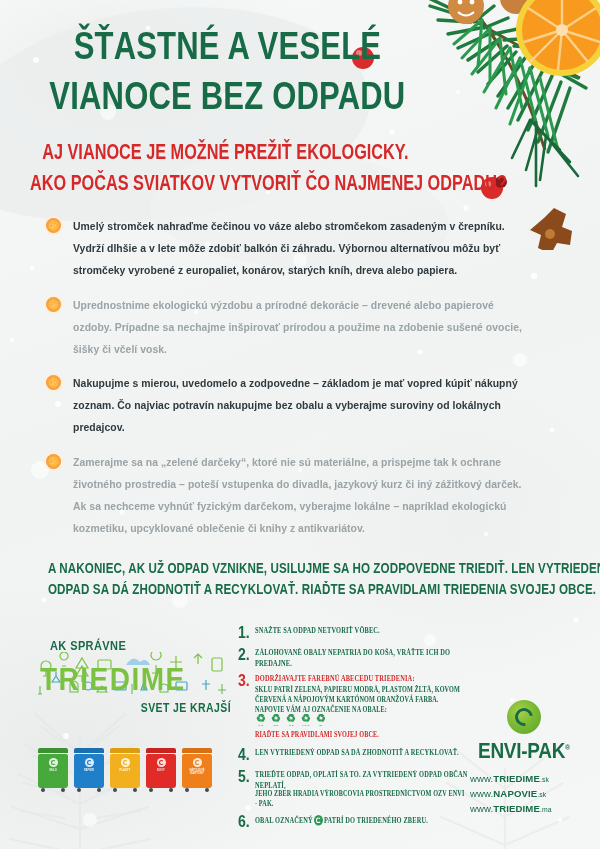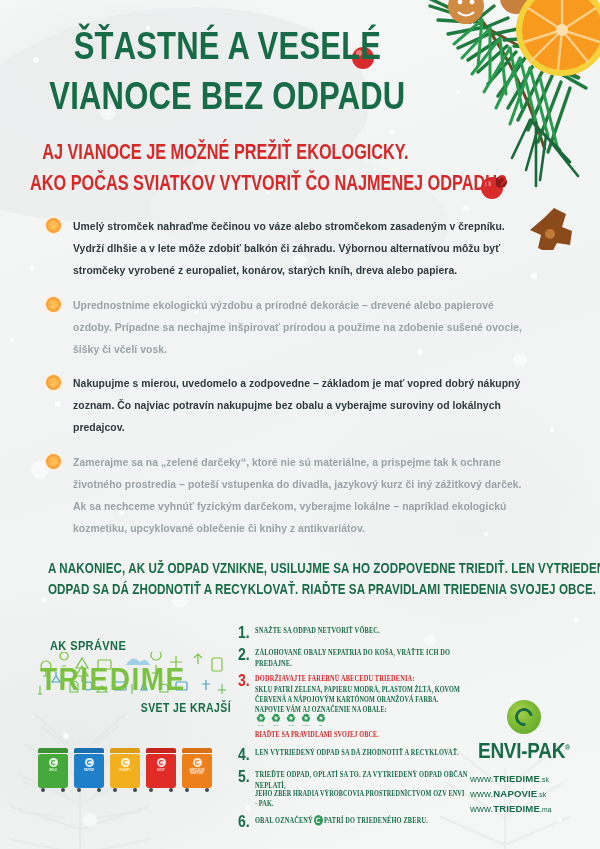--- a/index.html
+++ b/index.html
@@ -420,21 +420,21 @@
       <div class="tip strong">
         <span class="tip-icon"></span>
         <div class="tip-text">Umelý stromček nahraďme čečinou vo váze alebo stromčekom zasadeným v črepníku. Vydrží dlhšie a v lete môže zdobiť balkón či záhradu. Výbornou alternatívou môžu byť stromčeky vyrobené z europaliet, konárov, starých kníh, dreva alebo papiera.</div>
       </div>
       <div class="tip muted">
         <span class="tip-icon"></span>
         <div class="tip-text">Uprednostnime ekologickú výzdobu a prírodné dekorácie – drevené alebo papierové ozdoby. Prípadne sa nechajme inšpirovať prírodou a použime na zdobenie sušené ovocie, šišky či včelí vosk.</div>
       </div>
       <div class="tip strong">
         <span class="tip-icon"></span>
-        <div class="tip-text">Nakupujme s mierou, uvedomelo a zodpovedne – základom je mať vopred dobrý nákupný zoznam. Čo najviac potravín nakupujme bez obalu a vyberajme suroviny od lokálnych predajcov.</div>
+        <div class="tip-text">Nakupujme s mierou, uvedomelo a zodpovedne – základom je mať vopred kúpiť nákupný zoznam. Čo najviac potravín nakupujme bez obalu a vyberajme suroviny od lokálnych predajcov.</div>
       </div>
       <div class="tip muted">
         <span class="tip-icon"></span>
         <div class="tip-text">Zamerajme sa na „zelené darčeky“, ktoré nie sú materiálne, a prispejme tak k ochrane životného prostredia – poteší vstupenka do divadla, jazykový kurz či iný zážitkový darček. Ak sa nechceme vyhnúť fyzickým darčekom, vyberajme lokálne – napríklad ekologickú kozmetiku, upcyklované oblečenie či knihy z antikvariátov.</div>
       </div>
     </div>
 
   <div class="closing">
     <div class="closing-line">A NAKONIEC, AK UŽ ODPAD VZNIKNE, USILUJME SA HO ZODPOVEDNE TRIEDIŤ. LEN VYTRIEDENÝ</div>
     <div class="closing-line">ODPAD SA DÁ ZHODNOTIŤ A RECYKLOVAŤ. RIAĎTE SA PRAVIDLAMI TRIEDENIA SVOJEJ OBCE.</div>

